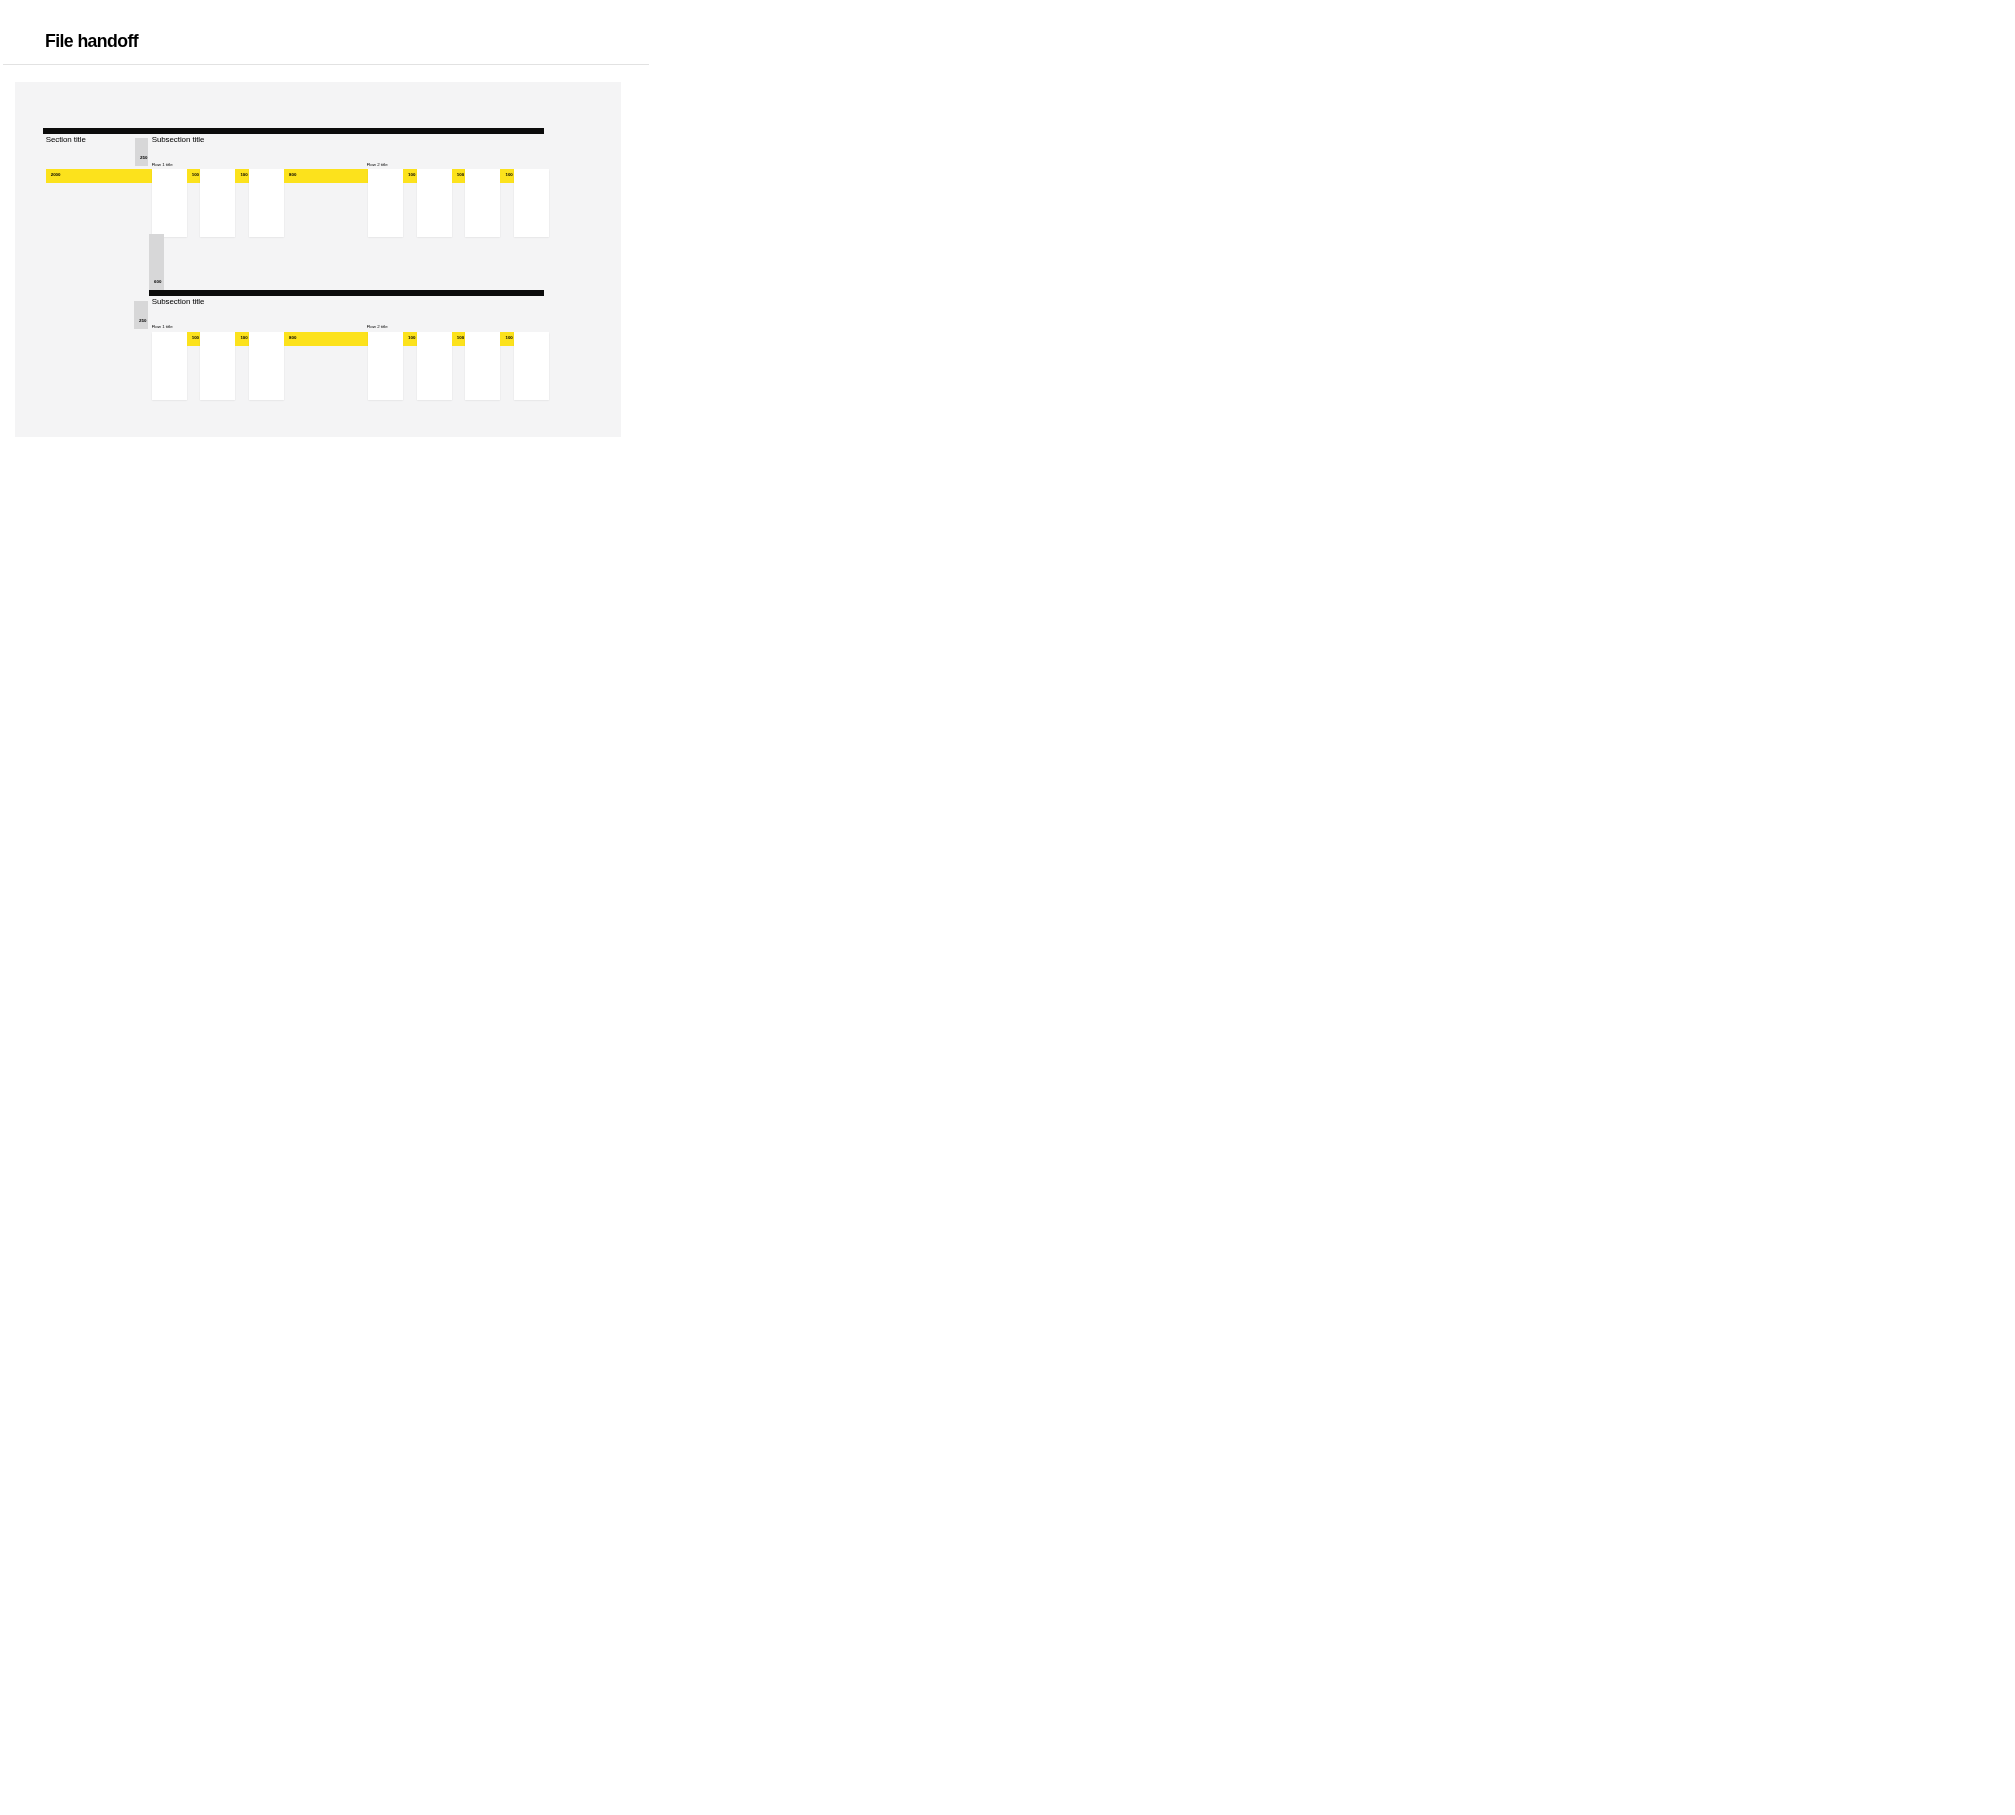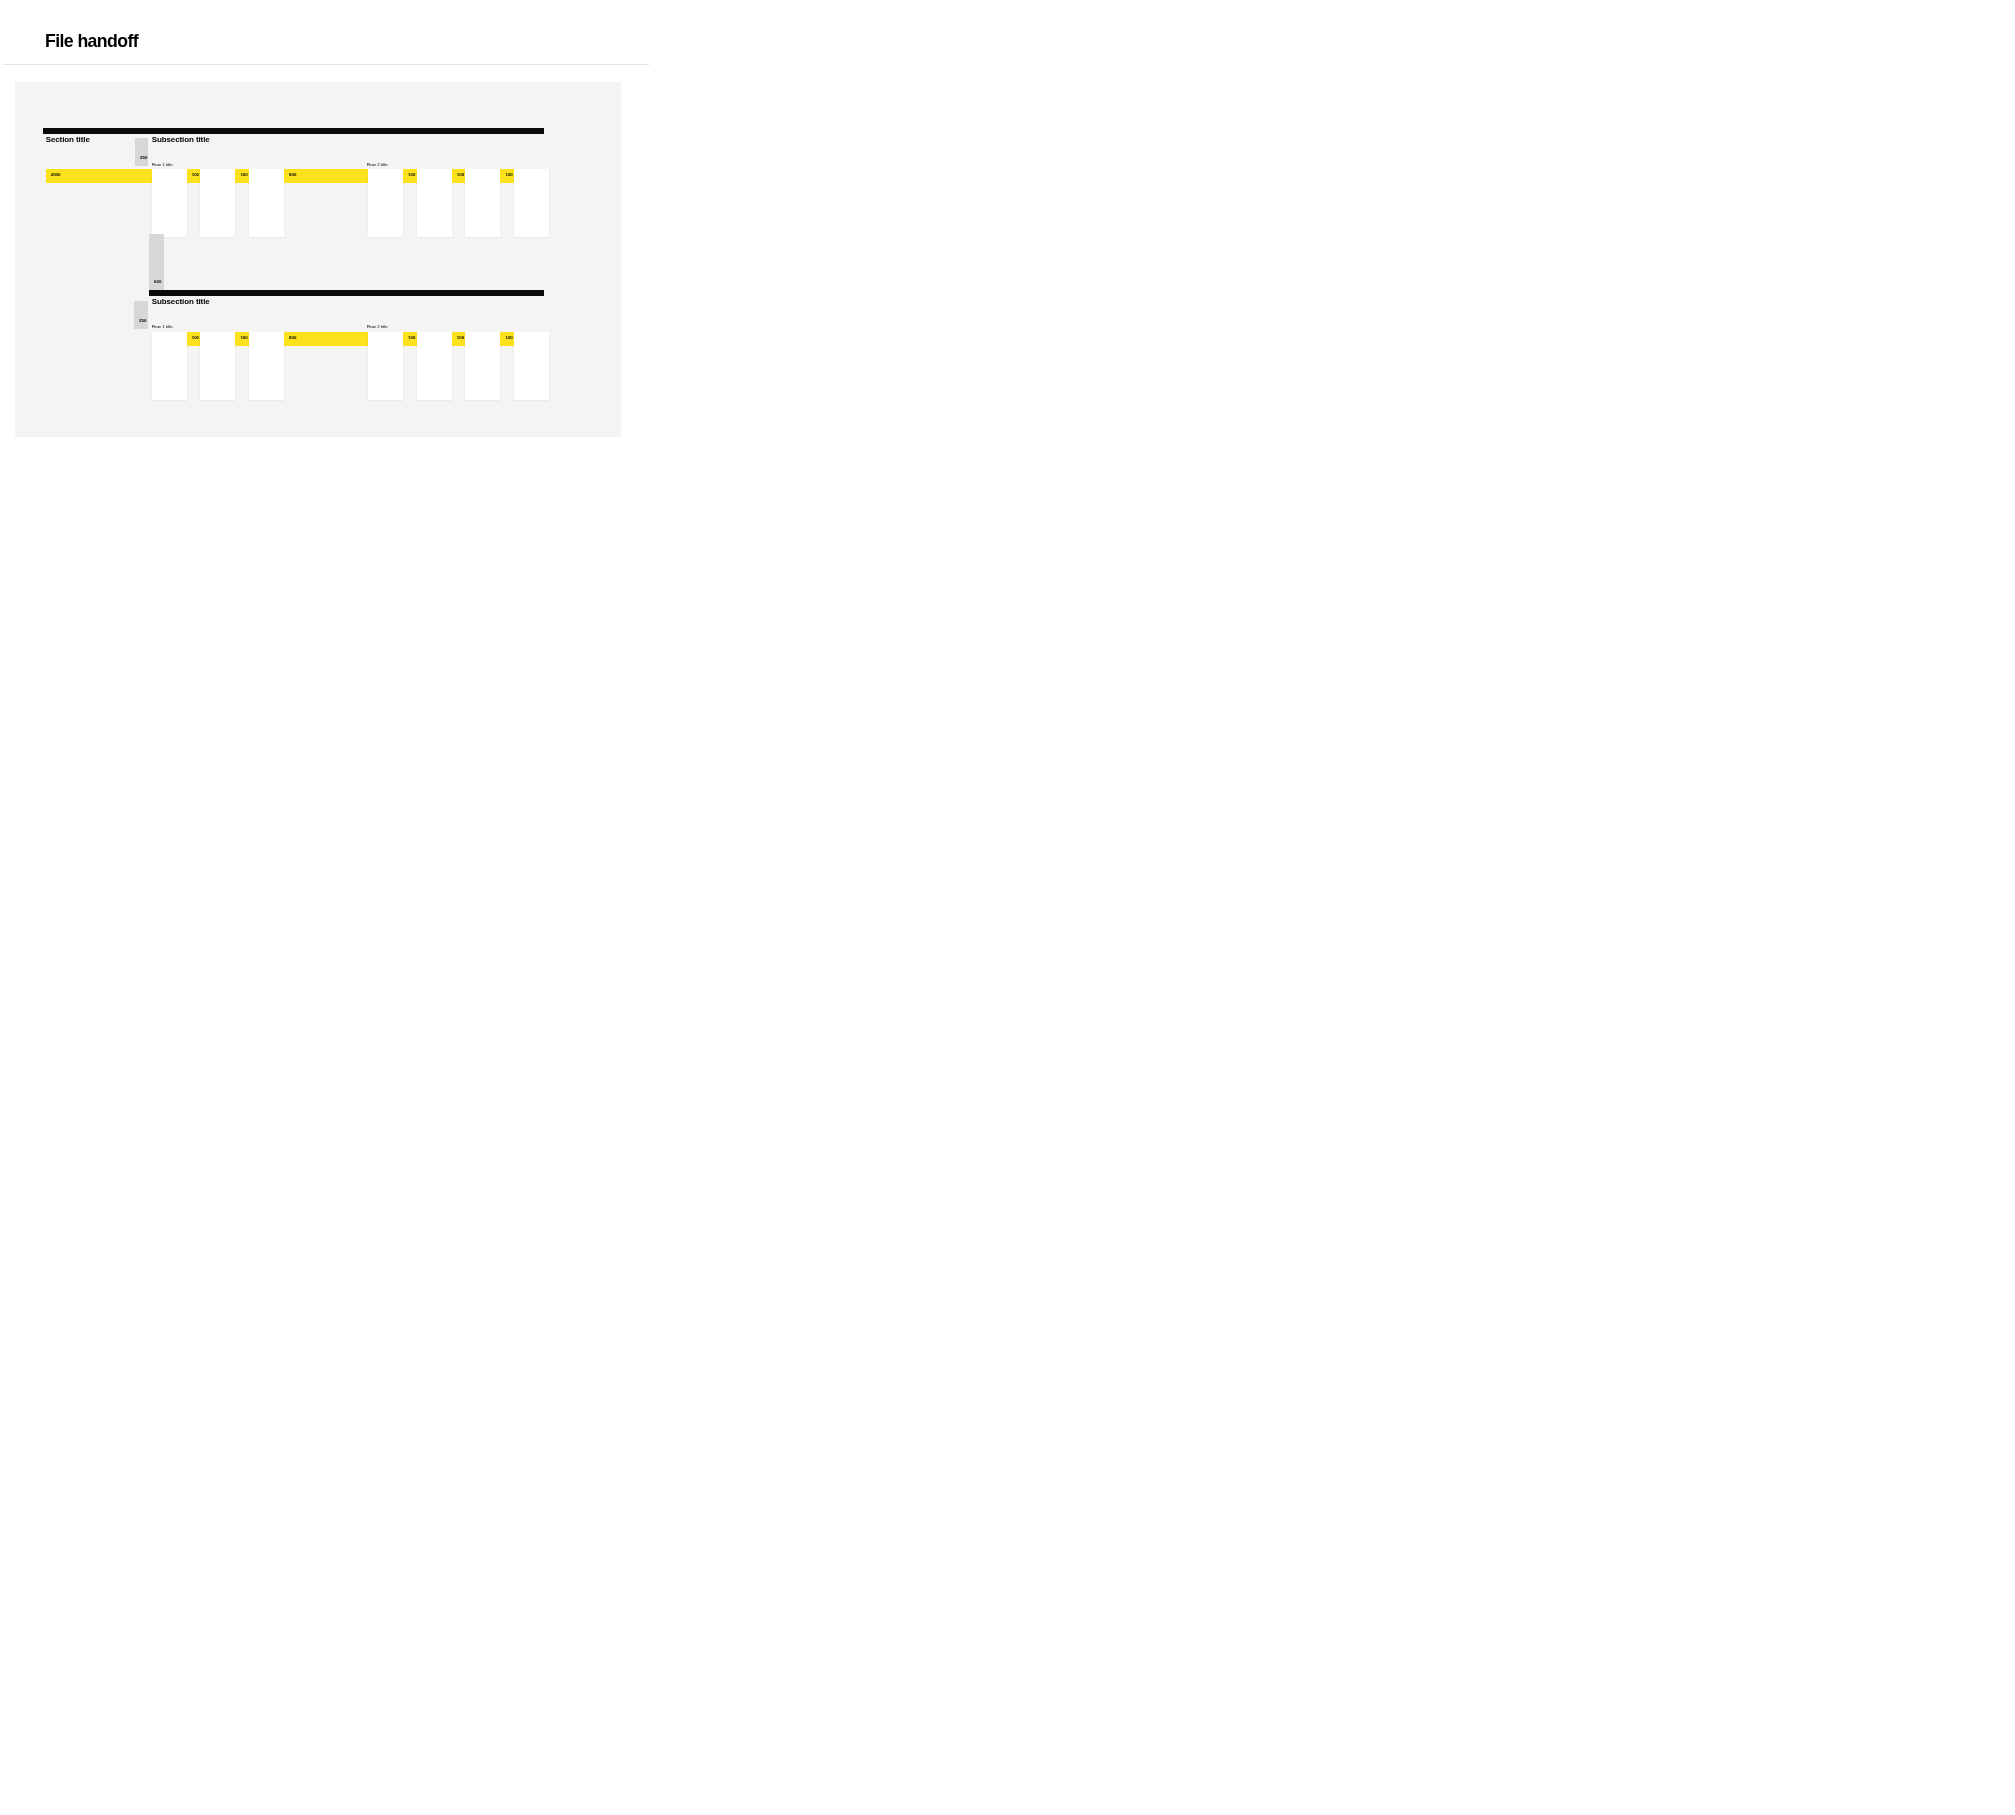--- a/index.html
+++ b/index.html
@@ -23,21 +23,21 @@
     position:absolute;left:39px;top:26px;
     font-size:17.7px;font-weight:bold;letter-spacing:-0.6px;line-height:1.05;color:#000;
   }
   
   .canvas{
     position:absolute;left:11.7px;top:79px;width:606px;height:355px;
     background:var(--panel);
   }
   .hline{position:absolute;height:1.2px;background:var(--ink)}
   .sec-title{
-    position:absolute;font-size:8px;font-weight:700;line-height:9.7px;color:#000;
+    position:absolute;font-size:8px;font-weight:400;line-height:9.7px;color:#000;
     letter-spacing:-0.1px;white-space:nowrap;
   }
   .flow-title{
     position:absolute;font-size:4.4px;font-weight:400;line-height:5.6px;color:#000;white-space:nowrap;
   }
   .spacer{
     position:absolute;background:var(--spacer);
     display:flex;align-items:flex-end;
     padding:0 0 2px 2.4px;
     font-size:4.4px;font-weight:600;line-height:4.8px;color:#000;

